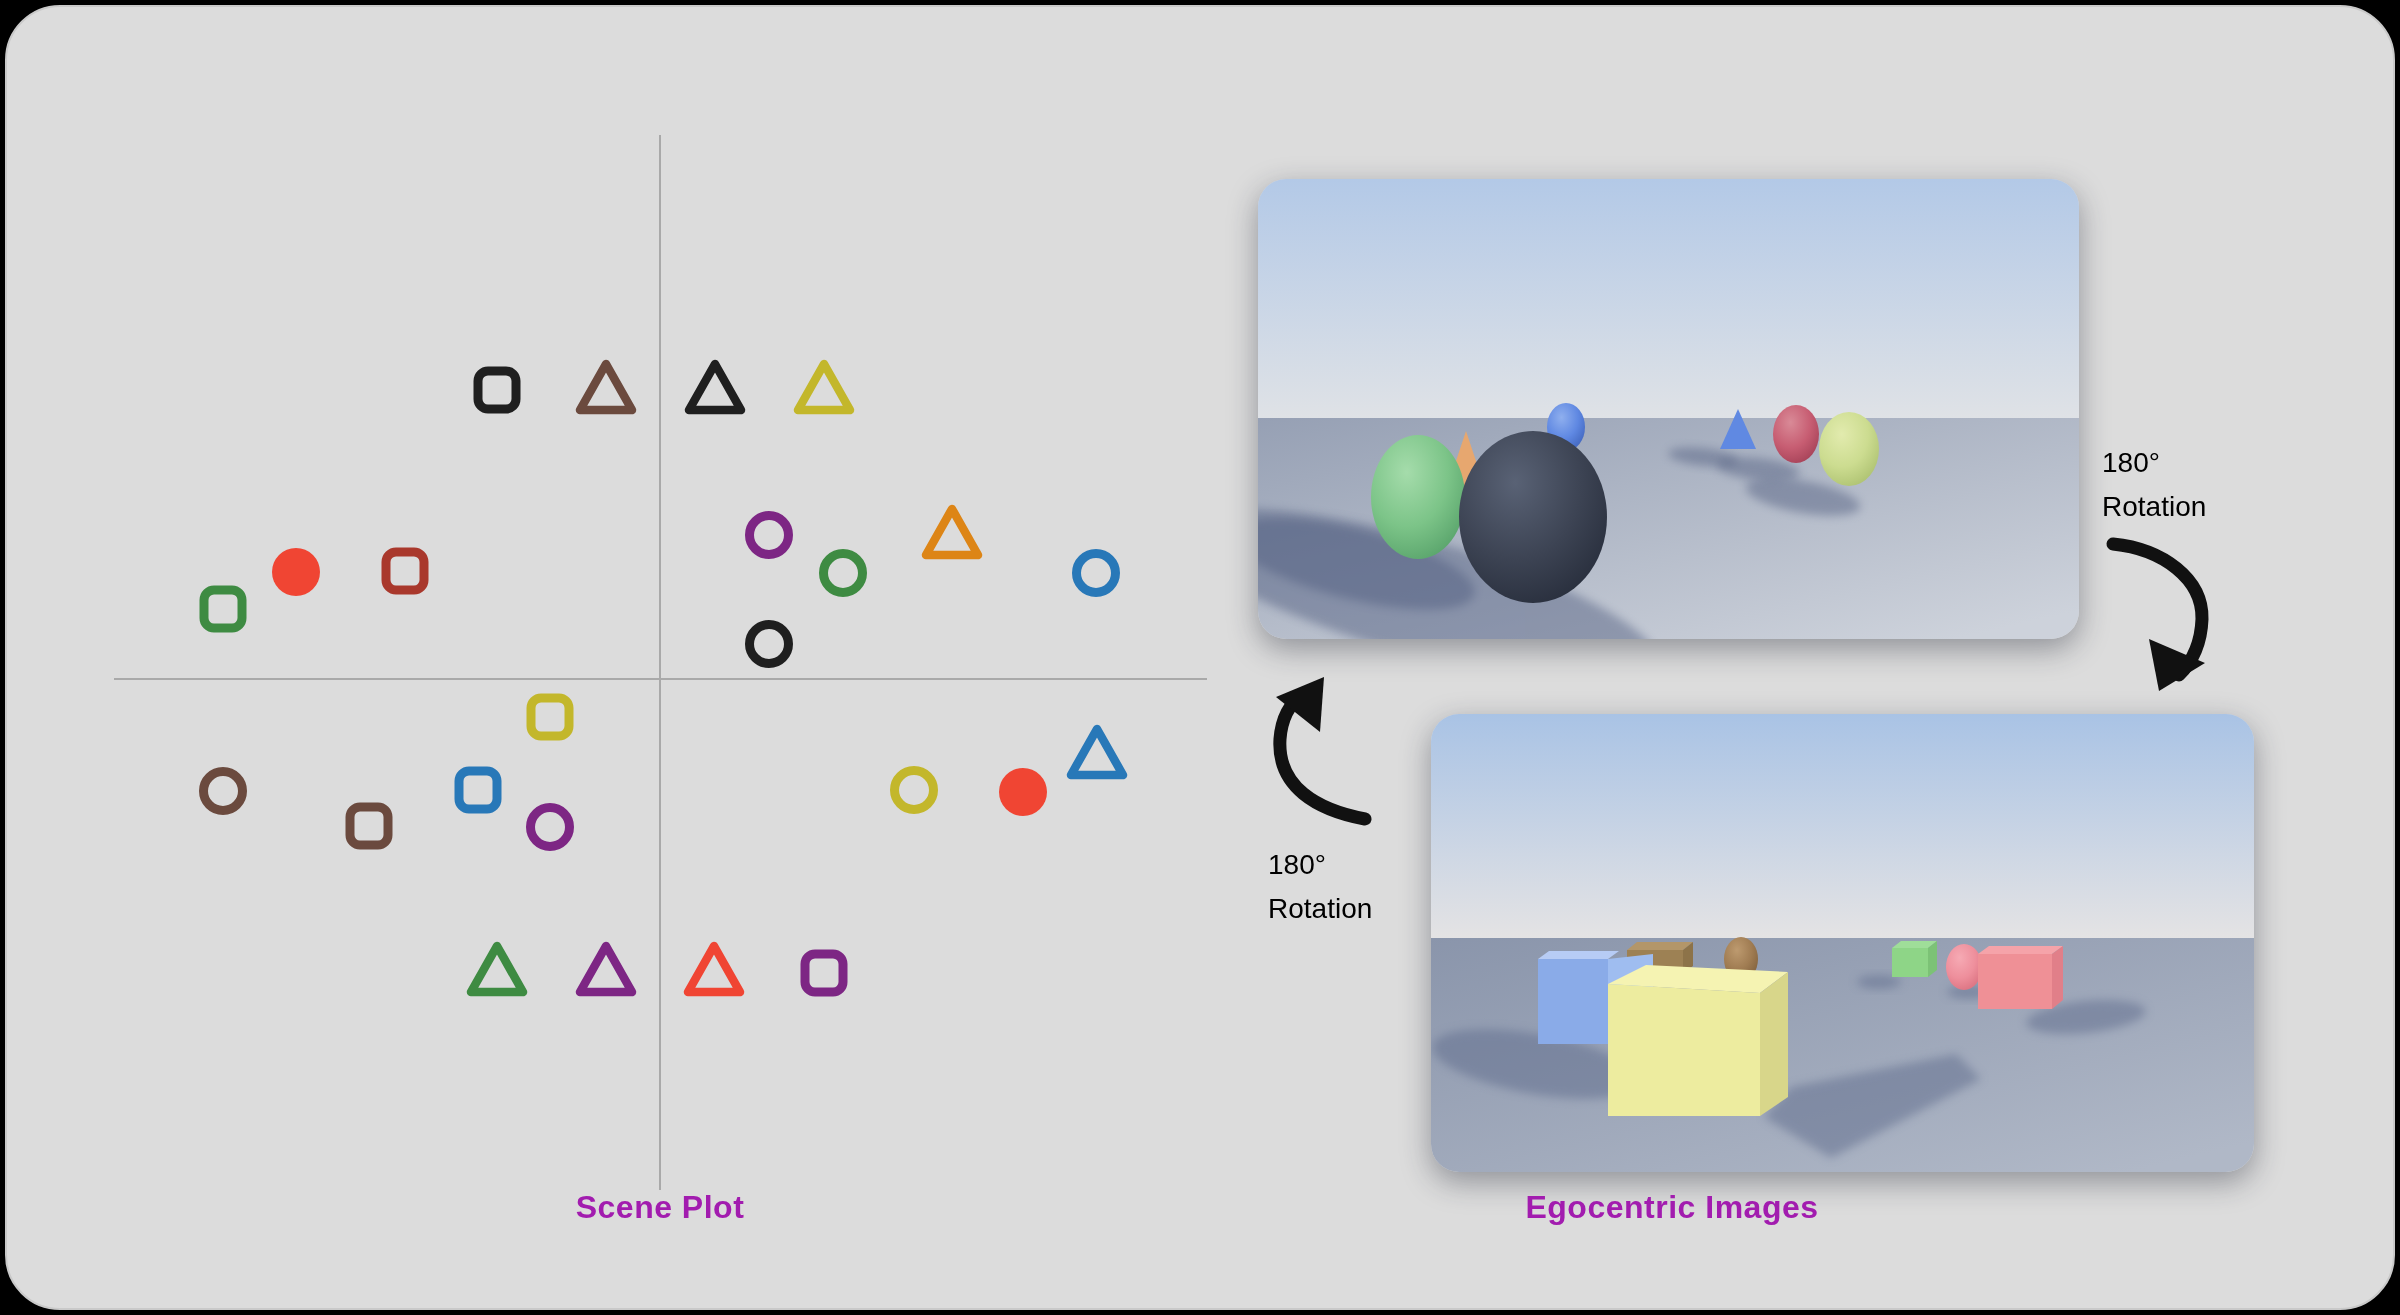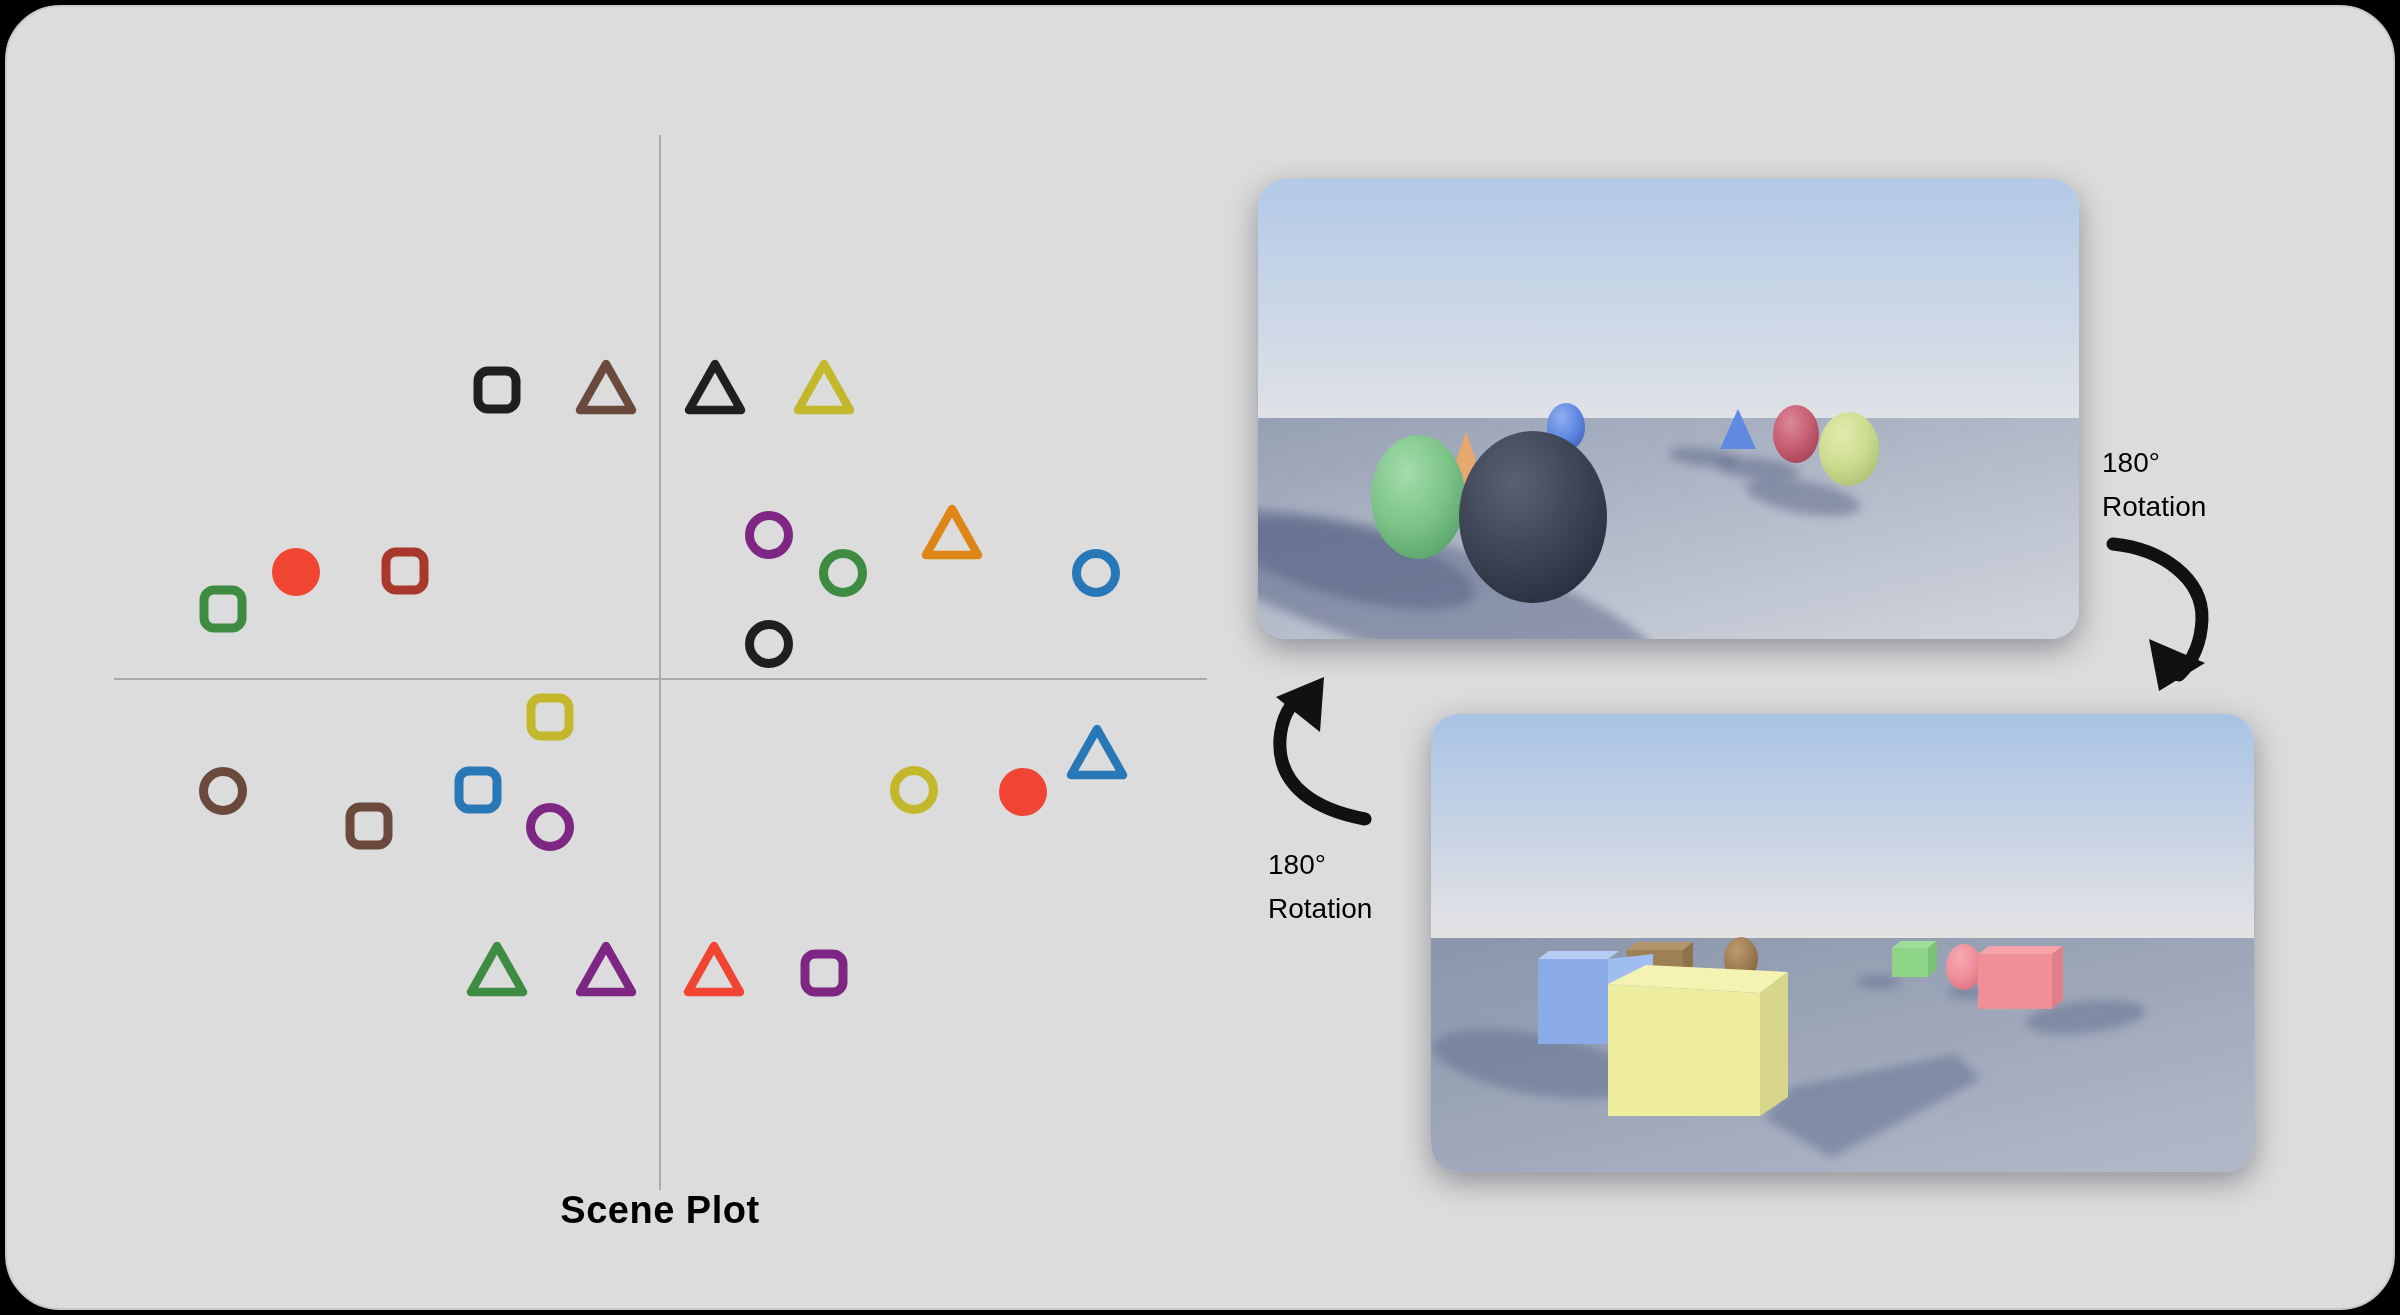--- a/index.html
+++ b/index.html
@@ -7,21 +7,21 @@
     width:2400px;height:1315px;position:relative;background:#000;
     font-family:"Liberation Sans", sans-serif;overflow:hidden;
   }
   .frame{
     position:absolute;inset:5px;background:#dcdcdc;
     border:2px solid #c9c9c9;border-radius:55px;overflow:hidden;
   }
   .axis{position:absolute;background:#a9a9a9;}
   .marker{position:absolute;width:64px;height:64px;}
   .fig-title{
-    position:absolute;font-size:38px;font-weight:700;color:#000000;
+    position:absolute;font-size:32px;font-weight:700;color:#a21caf;
     transform:translateX(-50%);white-space:nowrap;letter-spacing:0.5px;
   }
   #title-scene{left:653px;top:1182px;}
   #title-ego{left:1665px;top:1182px;}
   .rot-label{position:absolute;font-size:28px;line-height:44px;color:#000;}
   #rot-top{left:2095px;top:434px;}
   #rot-bottom{left:1261px;top:836px;}
   .ego-card{
     position:absolute;border-radius:28px;overflow:hidden;
     box-shadow:0 10px 30px rgba(30,35,50,.4);
@@ -216,20 +216,21 @@
         <polygon points="329,279 357,258 357,383 329,402" fill="#d8d68a"></polygon>
         <polygon points="461,234 470,227 506,227 497,234" fill="#9fde99"></polygon>
         <polygon points="461,234 497,234 497,263 461,263" fill="#8ed587"></polygon>
         <polygon points="497,234 506,227 506,256 497,263" fill="#7cc276"></polygon>
         <ellipse cx="533" cy="253" rx="18" ry="23" fill="url(#bg1)"></ellipse>
         <polygon points="547,240 558,232 632,232 621,240" fill="#f5a3a9"></polygon>
         <polygon points="547,240 621,240 621,295 547,295" fill="#ef9096"></polygon>
         <polygon points="621,240 632,232 632,286 621,295" fill="#e17f89"></polygon>
       </svg>
   </div>
+  <div class="fig-title" id="title-ego">Egocentric Images</div>
 
   <div class="rot-label" id="rot-top">
     <div>180°</div>
     <div>Rotation</div>
   </div>
   <div class="rot-label" id="rot-bottom">
     <div>180°</div>
     <div>Rotation</div>
   </div>
 

